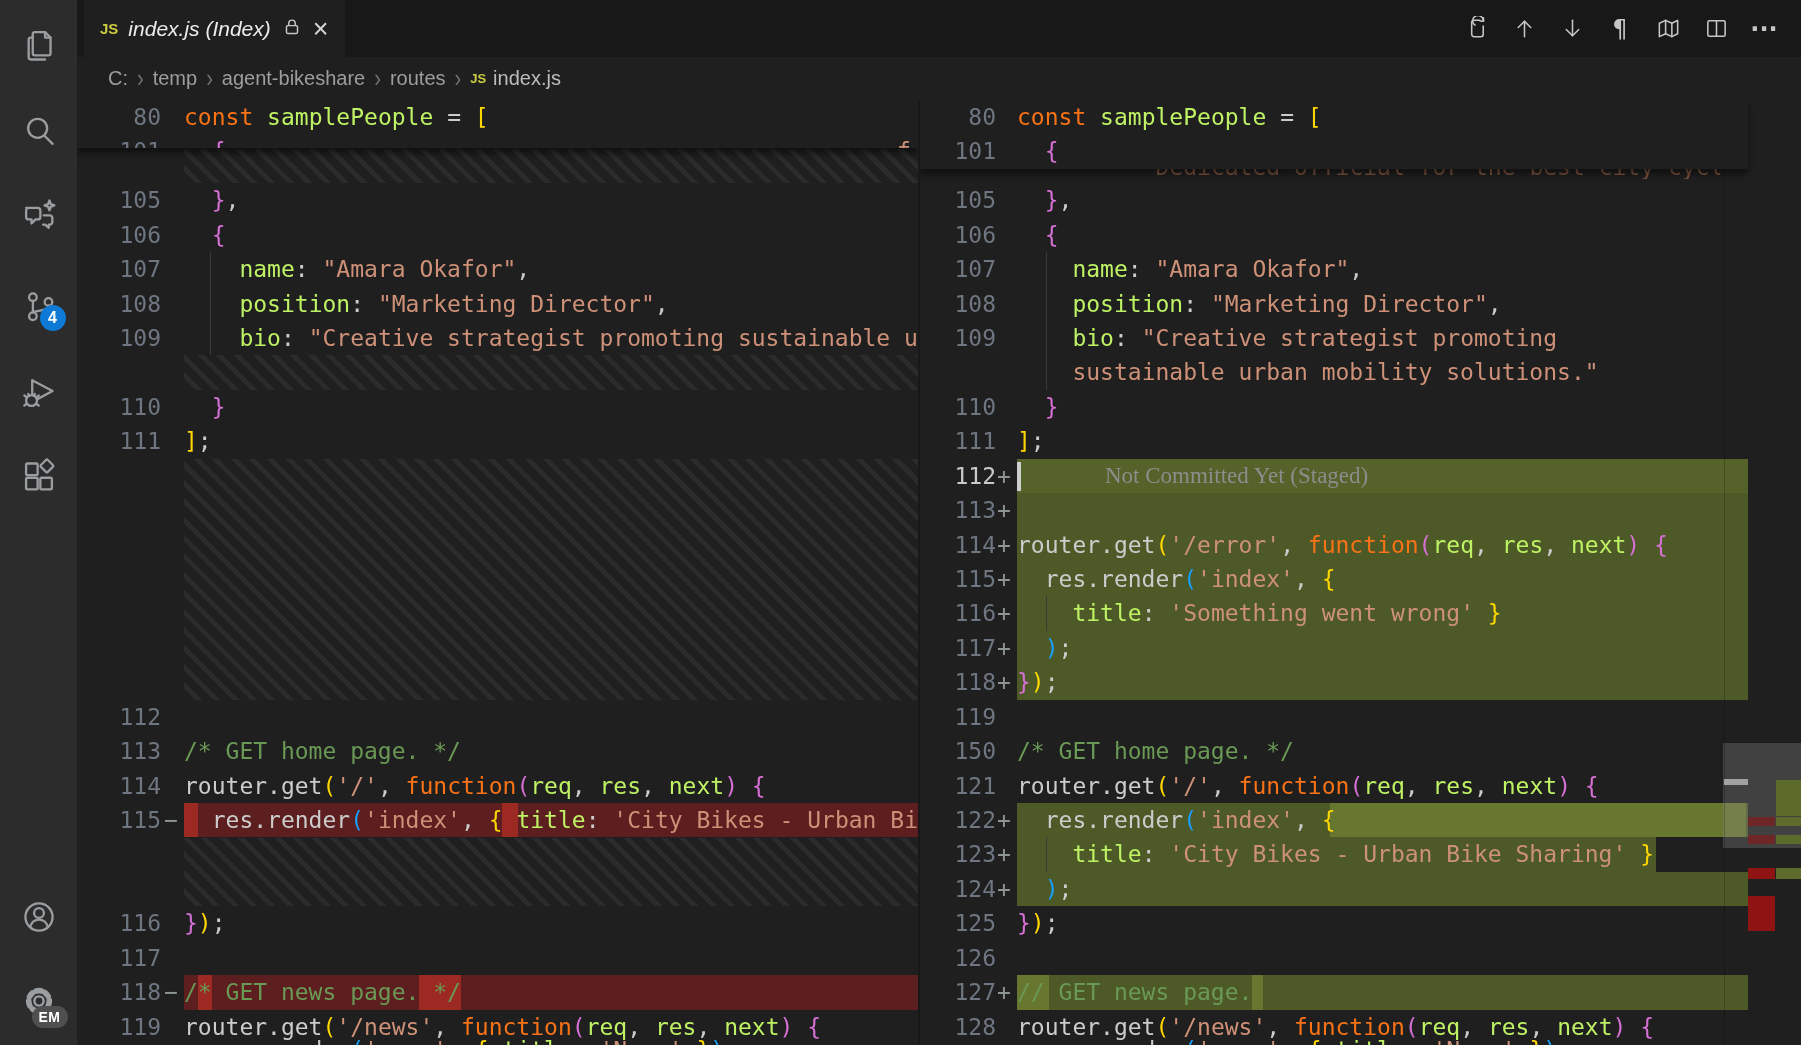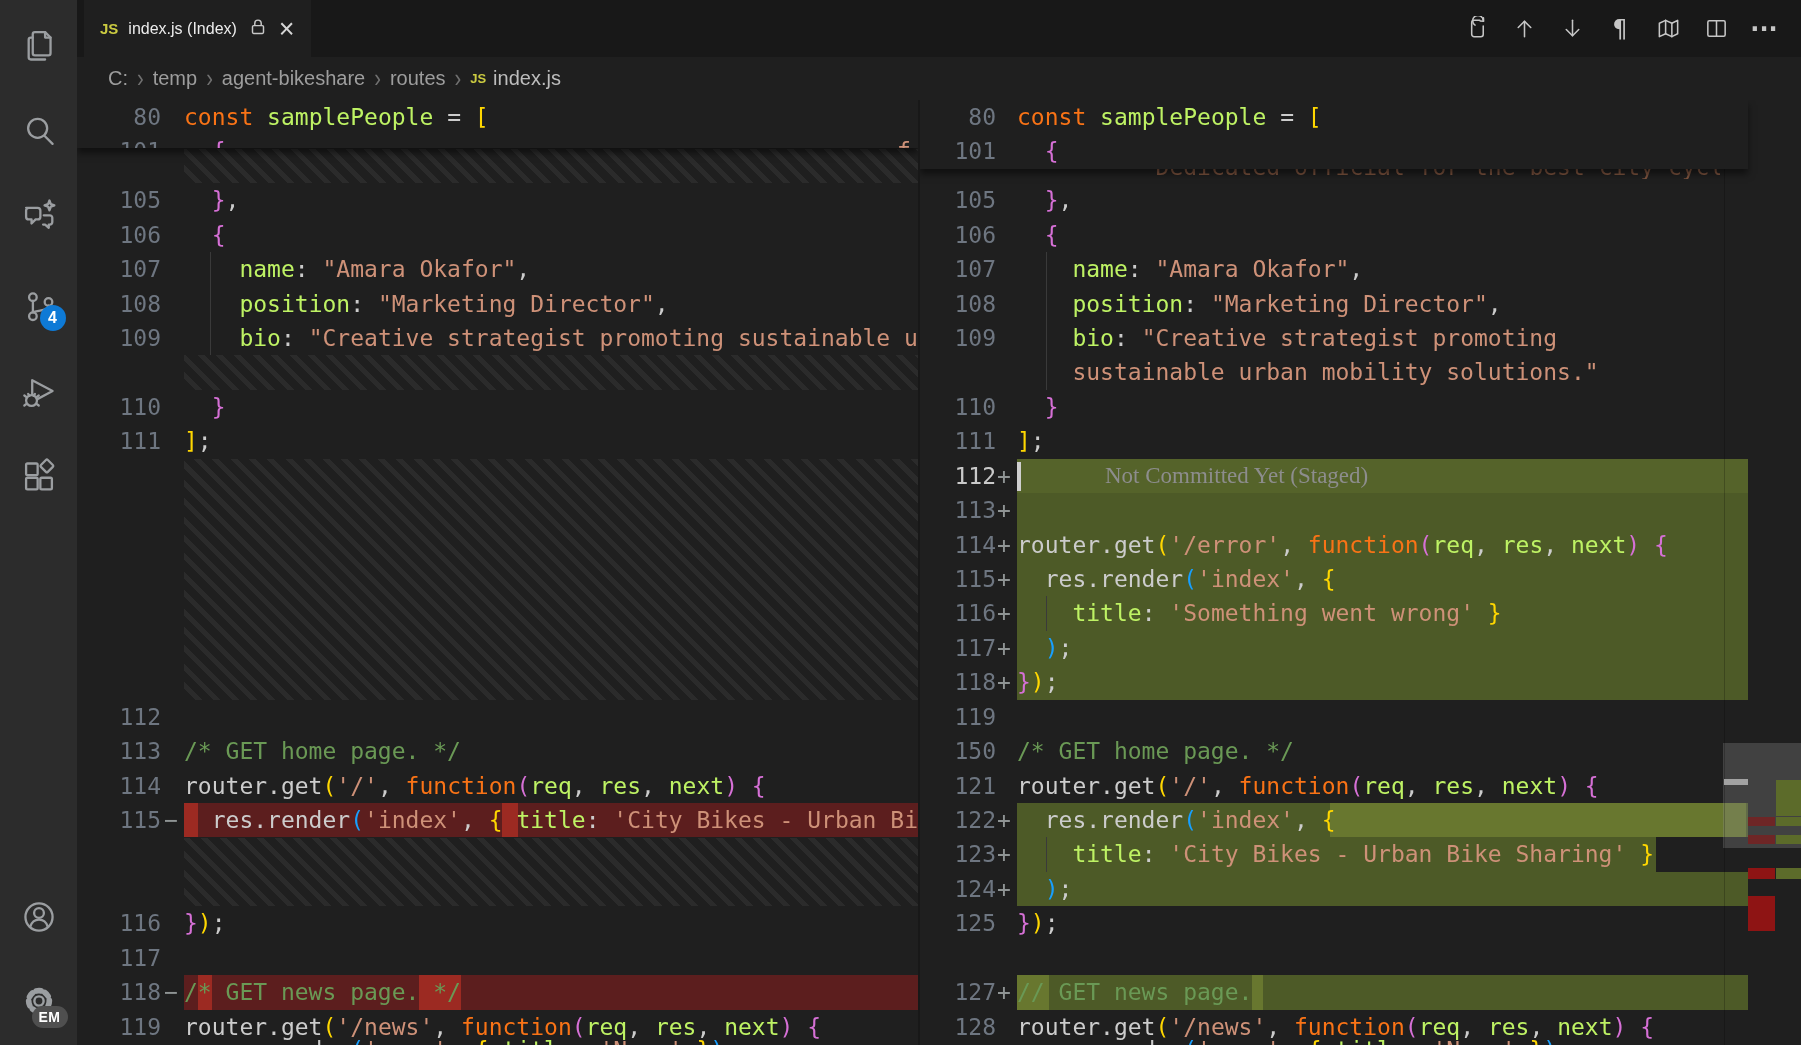--- a/index.html
+++ b/index.html
@@ -11,21 +11,21 @@
   .ab-item{position:absolute;left:50%;transform:translateX(-50%);width:38px;height:38px;}
   .ab-item svg{width:38px;height:38px;stroke:#9b9ea1;fill:none;stroke-width:1.7;stroke-linejoin:round;stroke-linecap:round;}
   .scm-badge{position:absolute;right:-8px;bottom:-6px;width:26px;height:26px;border-radius:50%;background:#0e7ad6;color:#fff;
      font-size:16px;font-weight:bold;display:flex;align-items:center;justify-content:center;}
   .em-badge{position:absolute;right:-10px;bottom:-8px;background:#4f4f4f;color:#fff;font-size:14px;font-weight:bold;
      border-radius:11px;padding:3px 7px;letter-spacing:.5px;}
 
   
   #tabbar{position:absolute;left:77px;top:0;width:1724px;height:57px;background:#181818;z-index:25;}
   .tab{position:absolute;left:7px;top:0;height:57px;background:#1f1f1f;display:flex;align-items:center;gap:10px;padding:0 16px;}
-  .tab-title{font-size:16px;color:#ececec;white-space:nowrap;text-align:center;}
+  .tab-title{font-style:italic;font-size:21px;color:#ececec;white-space:nowrap;text-align:center;}
   .jsbadge{color:#cbcb41;font-weight:bold;font-size:15px;}
   .jsbadge.small{font-size:13px;}
   .tab .lock svg{width:22px;height:22px;stroke:#c8c8c8;fill:none;stroke-width:1.6;}
   .tab .close{color:#d6d6d6;font-size:27px;line-height:20px;font-weight:400;}
   .actions{position:absolute;right:24px;top:0;height:57px;display:flex;align-items:center;gap:22px;z-index:26;}
   .act{width:26px;height:26px;display:flex;align-items:center;justify-content:center;color:#c6c6c6;}
   .act svg{width:25px;height:25px;stroke:#c6c6c6;fill:none;stroke-width:1.6;stroke-linejoin:round;stroke-linecap:round;}
   .act.glyph{font-size:24px;font-family:"DejaVu Sans",sans-serif;}
   #breadcrumbs{position:absolute;left:77px;top:57px;width:1724px;height:43px;background:#1f1f1f;display:flex;align-items:center;
      gap:9px;padding-left:31px;z-index:25;font-size:20px;color:#9d9d9d;}
@@ -233,20 +233,21 @@
       <div class="row" style="left: 0px; top: 596.46px; height: 34.43px; width: 881px;"><div class="bg add" style="left: 97px; width: 731px;"></div><div class="guide" style="left: 126px;"></div><div class="lnum" style="width: 76px;">116</div><div class="sign" style="left: 77px;">+</div><div class="code" style="left: 97px;"><span class="tx">    </span><span class="tp">title</span><span class="tx">: </span><span class="ts">'Something went wrong'</span><span class="tx"> </span><span class="tb1">}</span></div></div>
       <div class="row" style="left: 0px; top: 630.89px; height: 34.43px; width: 881px;"><div class="bg add" style="left: 97px; width: 731px;"></div><div class="lnum" style="width: 76px;">117</div><div class="sign" style="left: 77px;">+</div><div class="code" style="left: 97px;"><span class="tx">  </span><span class="tb3">)</span><span class="tx">;</span></div></div>
       <div class="row" style="left: 0px; top: 665.32px; height: 34.43px; width: 881px;"><div class="bg add" style="left: 97px; width: 731px;"></div><div class="lnum" style="width: 76px;">118</div><div class="sign" style="left: 77px;">+</div><div class="code" style="left: 97px;"><span class="tb2">}</span><span class="tb1">)</span><span class="tx">;</span></div></div>
       <div class="row" style="left: 0px; top: 699.75px; height: 34.43px; width: 881px;"><div class="lnum" style="width: 76px;">119</div><div class="code" style="left: 97px;"></div></div>
       <div class="row" style="left: 0px; top: 734.18px; height: 34.43px; width: 881px;"><div class="lnum" style="width: 76px;">150</div><div class="code" style="left: 97px;"><span class="tc">/* GET home page. */</span></div></div>
       <div class="row" style="left: 0px; top: 768.61px; height: 34.43px; width: 881px;"><div class="lnum" style="width: 76px;">121</div><div class="code" style="left: 97px;"><span class="tx">router.get</span><span class="tb1">(</span><span class="ts">'/'</span><span class="tx">, </span><span class="tkw">function</span><span class="tb2">(</span><span class="tp">req</span><span class="tx">, </span><span class="tp">res</span><span class="tx">, </span><span class="tp">next</span><span class="tb2">)</span><span class="tx"> </span><span class="tb2">{</span></div></div>
       <div class="row" style="left: 0px; top: 803.04px; height: 34.43px; width: 881px;"><div class="bg add" style="left: 97px; width: 731px;"></div><div class="bg addb" style="left: 410px; width: 416px;"></div><div class="lnum" style="width: 76px;">122</div><div class="sign" style="left: 77px;">+</div><div class="code" style="left: 97px;"><span class="tx">  res.render</span><span class="tb3">(</span><span class="ts">'index'</span><span class="tx">, </span><span class="tb1">{</span></div></div>
       <div class="row" style="left: 0px; top: 837.47px; height: 34.43px; width: 881px;"><div class="bg add" style="left: 97px; width: 639px;"></div><div class="guide" style="left: 126px;"></div><div class="lnum" style="width: 76px;">123</div><div class="sign" style="left: 77px;">+</div><div class="code" style="left: 97px;"><span class="tx">    </span><span class="tp">title</span><span class="tx">: </span><span class="ts">'City Bikes - Urban Bike Sharing'</span><span class="tx"> </span><span class="tb1">}</span></div></div>
       <div class="row" style="left: 0px; top: 871.9px; height: 34.43px; width: 881px;"><div class="bg add" style="left: 97px; width: 731px;"></div><div class="lnum" style="width: 76px;">124</div><div class="sign" style="left: 77px;">+</div><div class="code" style="left: 97px;"><span class="tx">  </span><span class="tb3">)</span><span class="tx">;</span></div></div>
       <div class="row" style="left: 0px; top: 906.33px; height: 34.43px; width: 881px;"><div class="lnum" style="width: 76px;">125</div><div class="code" style="left: 97px;"><span class="tb2">}</span><span class="tb1">)</span><span class="tx">;</span></div></div>
+      <div class="row" style="left: 0px; top: 940.76px; height: 34.43px; width: 881px;"><div class="lnum" style="width: 76px;">126</div><div class="code" style="left: 97px;"></div></div>
       <div class="row" style="left: 0px; top: 975.19px; height: 34.43px; width: 881px;"><div class="bg add" style="left: 97px; width: 731px;"></div><div class="bg addb" style="left: 97px; width: 32px;"></div><div class="bg addb" style="left: 332px; width: 11px;"></div><div class="lnum" style="width: 76px;">127</div><div class="sign" style="left: 77px;">+</div><div class="code" style="left: 97px;"><span class="tc">// GET news page.</span></div></div>
       <div class="row" style="left: 0px; top: 1009.62px; height: 34.43px; width: 881px;"><div class="lnum" style="width: 76px;">128</div><div class="code" style="left: 97px;"><span class="tx">router.get</span><span class="tb1">(</span><span class="ts">'/news'</span><span class="tx">, </span><span class="tkw">function</span><span class="tb2">(</span><span class="tp">req</span><span class="tx">, </span><span class="tp">res</span><span class="tx">, </span><span class="tp">next</span><span class="tb2">)</span><span class="tx"> </span><span class="tb2">{</span></div></div>
       <div class="clipdiv" style="left: 0px; top: 1038.05px; height: 7px; width: 881px;">
         <div class="row" style="left: 0px; top: -5px; height: 34.43px; width: 881px;"><div class="code" style="left: 97px;"><span class="tx">  res.render</span><span class="tb3">(</span><span class="ts">'news'</span><span class="tx">, </span><span class="tb1">{</span><span class="tx"> </span><span class="tp">title</span><span class="tx">: </span><span class="ts">'News'</span><span class="tx"> </span><span class="tb1">}</span><span class="tb3">)</span><span class="tx">;</span></div></div>
       </div>
       <div class="sticky" style="width: 828px; height: 69px;">
         <div class="row" style="left: 0px; top: 0px; height: 34.43px; width: 881px;"><div class="lnum" style="width: 76px;">80</div><div class="code" style="left: 97px;"><span class="tkw">const</span><span class="tx"> </span><span class="tp">samplePeople</span><span class="tx"> = </span><span class="tb1">[</span></div></div>
         <div class="row" style="left: 0px; top: 34.4px; height: 34.43px; width: 881px;"><div class="lnum" style="width: 76px;">101</div><div class="code" style="left: 97px;"><span class="tx">  </span><span class="tb2">{</span></div></div>
       </div>
       <div class="clipdiv" style="left: 0px; top: 169px; height: 10px; width: 800px;">

